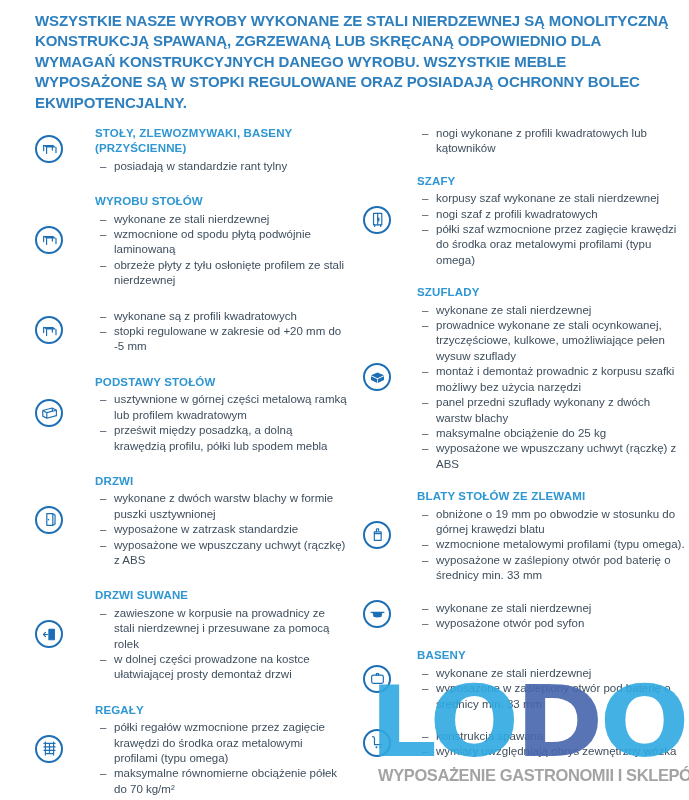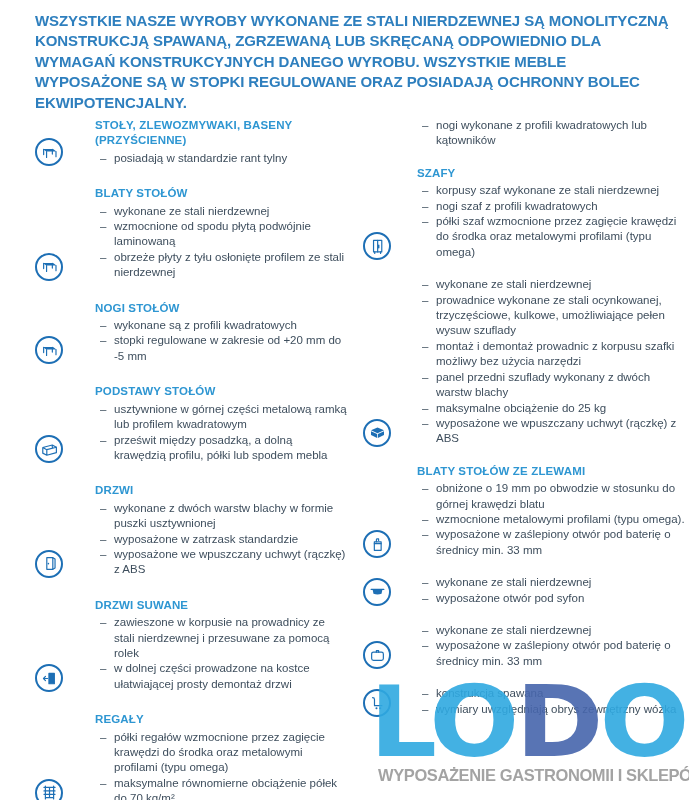--- a/index.html
+++ b/index.html
@@ -24,21 +24,21 @@
     position:absolute;
     left:35px;top:11px;width:642px;
     font-size:15px;font-weight:700;
     line-height:20.4px;
     letter-spacing:-0.1px;
     color:var(--intro-blue);
   }
   .col{position:absolute;top:118px;}
   #col-left{left:35px;width:312px;}
   #col-right{left:363px;width:324px;}
-  .section{display:flex;align-items:flex-end;}
+  .section{display:flex;align-items:center;margin-top:8px;}
   #col-left .section{margin-bottom:20px;}
   #col-right .section{margin-bottom:17px;}
   #col-left .icon-cell{flex:0 0 60px;}
   #col-right .icon-cell{flex:0 0 54px;}
   .circle-icon{
     display:flex;align-items:center;justify-content:center;
     width:28px;height:28px;border:2px solid var(--icon-blue);
     border-radius:50%;color:var(--icon-blue);margin-top:-3px;
     background:var(--page-bg);
   }
@@ -98,21 +98,21 @@
     <div class="section">
       <div class="icon-cell">
         <span class="circle-icon">
           <svg width="19" height="19" viewBox="0 0 24 24">
             <polygon points="3.5,7.5 16.5,7.5 20.8,10.8 7.8,10.8" fill="currentColor" stroke="none"></polygon>
             <path fill="none" stroke="currentColor" stroke-width="1.5" stroke-linecap="round" stroke-linejoin="round" d="M8.3 10.8 V18.2 M20.2 10.8 V17.4 M4.6 8 V14.6 M15.6 8 V14"></path>
           </svg>
         </span>
       </div>
       <div class="text-cell">
-        <div class="sec-title">BLATY STOŁÓW</div>
+        <div class="sec-title">WYROBU STOŁÓW</div>
         <ul class="bullets">
           <li>
             <span class="dash">–</span>
             <span class="btxt">wykonane ze stali nierdzewnej</span>
           </li>
           <li>
             <span class="dash">–</span>
             <span class="btxt">wzmocnione od spodu płytą podwójnie laminowaną</span>
           </li>
           <li>
@@ -125,21 +125,20 @@
     <div class="section">
       <div class="icon-cell">
         <span class="circle-icon">
           <svg width="19" height="19" viewBox="0 0 24 24">
             <polygon points="3.5,7.5 16.5,7.5 20.8,10.8 7.8,10.8" fill="currentColor" stroke="none"></polygon>
             <path fill="none" stroke="currentColor" stroke-width="1.5" stroke-linecap="round" stroke-linejoin="round" d="M8.3 10.8 V18.2 M20.2 10.8 V17.4 M4.6 8 V14.6 M15.6 8 V14"></path>
           </svg>
         </span>
       </div>
       <div class="text-cell">
-        <div class="sec-title">NOGI STOŁÓW</div>
         <ul class="bullets">
           <li>
             <span class="dash">–</span>
             <span class="btxt">wykonane są z profili kwadratowych</span>
           </li>
           <li>
             <span class="dash">–</span>
             <span class="btxt">stopki regulowane w zakresie od +20 mm do -5 mm</span>
           </li>
         </ul>
@@ -285,20 +284,21 @@
       <div class="icon-cell">
         <span class="circle-icon">
           <svg width="19" height="19" viewBox="0 0 24 24">
             <polygon points="12,5.6 20.2,9.3 12,12.9 3.8,9.3" fill="currentColor"></polygon>
             <polygon points="3.8,10.4 11.5,13.9 11.5,18.8 3.8,15.3" fill="currentColor"></polygon>
             <polygon points="20.2,10.4 12.5,13.9 12.5,18.8 20.2,15.3" fill="currentColor"></polygon>
           </svg>
         </span>
       </div>
       <div class="text-cell">
+        <div class="sec-title">SZUFLADY</div>
         <ul class="bullets">
           <li>
             <span class="dash">–</span>
             <span class="btxt">wykonane ze stali nierdzewnej</span>
           </li>
           <li>
             <span class="dash">–</span>
             <span class="btxt">prowadnice wykonane ze stali ocynkowanej, trzyczęściowe, kulkowe, umożliwiające pełen wysuw szuflady</span>
           </li>
           <li>
@@ -372,20 +372,21 @@
     <div class="section">
       <div class="icon-cell">
         <span class="circle-icon">
           <svg width="19" height="19" viewBox="0 0 24 24">
             <rect fill="none" stroke="currentColor" stroke-width="1.5" stroke-linecap="round" stroke-linejoin="round" x="4.6" y="7.8" width="14.8" height="10.4" rx="2.4"></rect>
             <path fill="none" stroke="currentColor" stroke-width="1.5" stroke-linecap="round" stroke-linejoin="round" d="M10.6 7.8 V5.8 H13.4 V7.8"></path>
           </svg>
         </span>
       </div>
       <div class="text-cell">
+        <div class="sec-title">BASENY</div>
         <ul class="bullets">
           <li>
             <span class="dash">–</span>
             <span class="btxt">wykonane ze stali nierdzewnej</span>
           </li>
           <li>
             <span class="dash">–</span>
             <span class="btxt">wyposażone w zaślepiony otwór pod baterię o średnicy min. 33 mm</span>
           </li>
         </ul>

